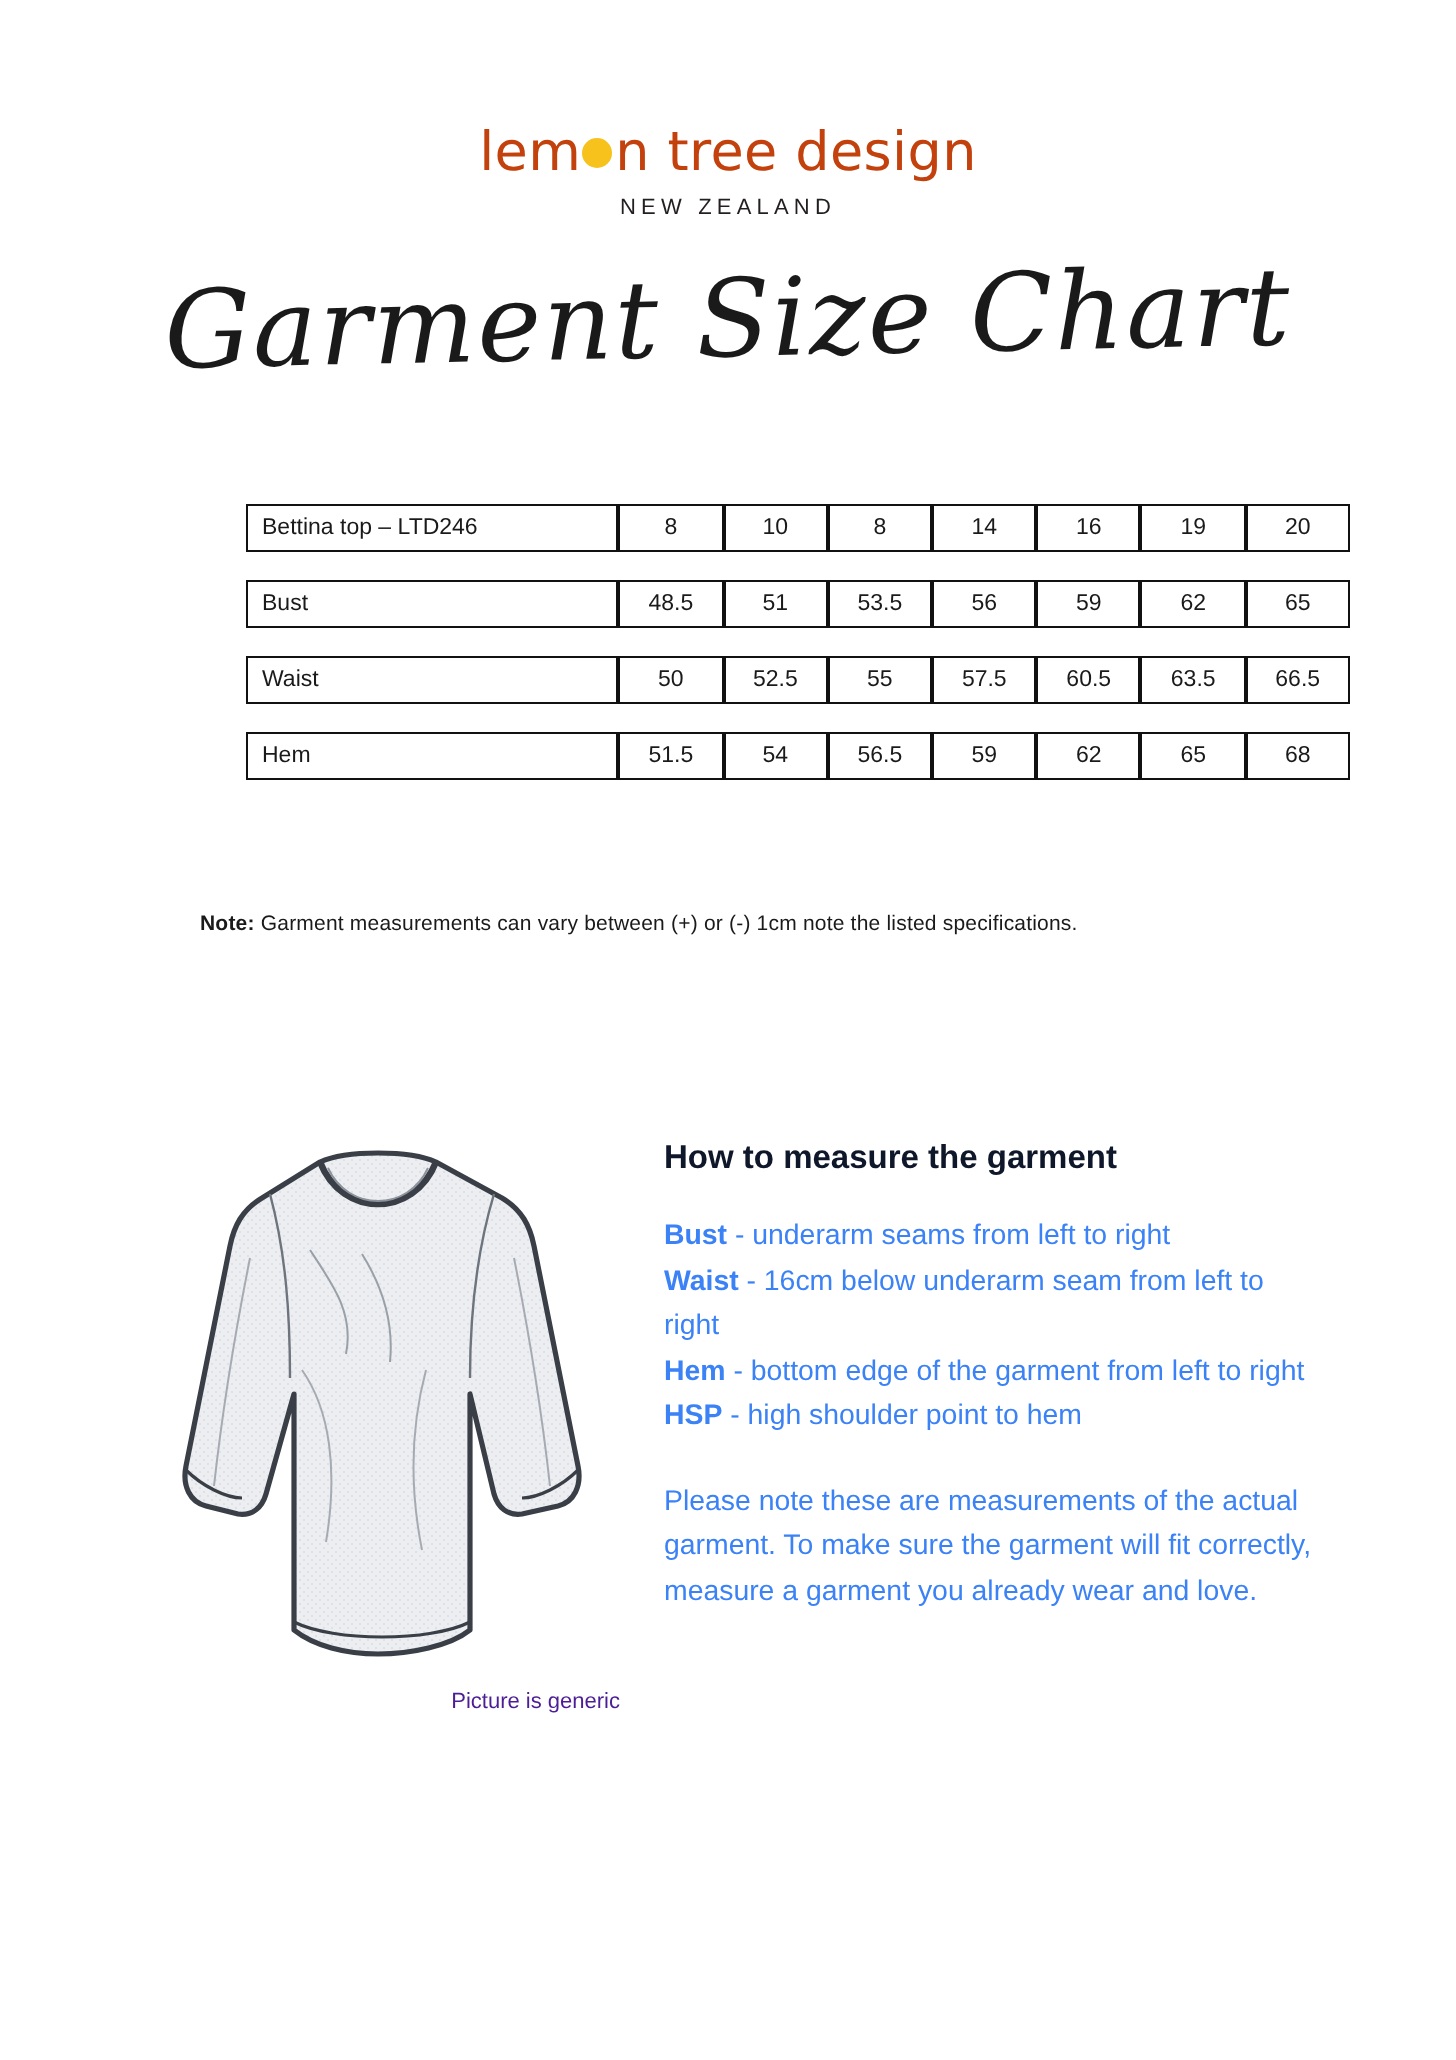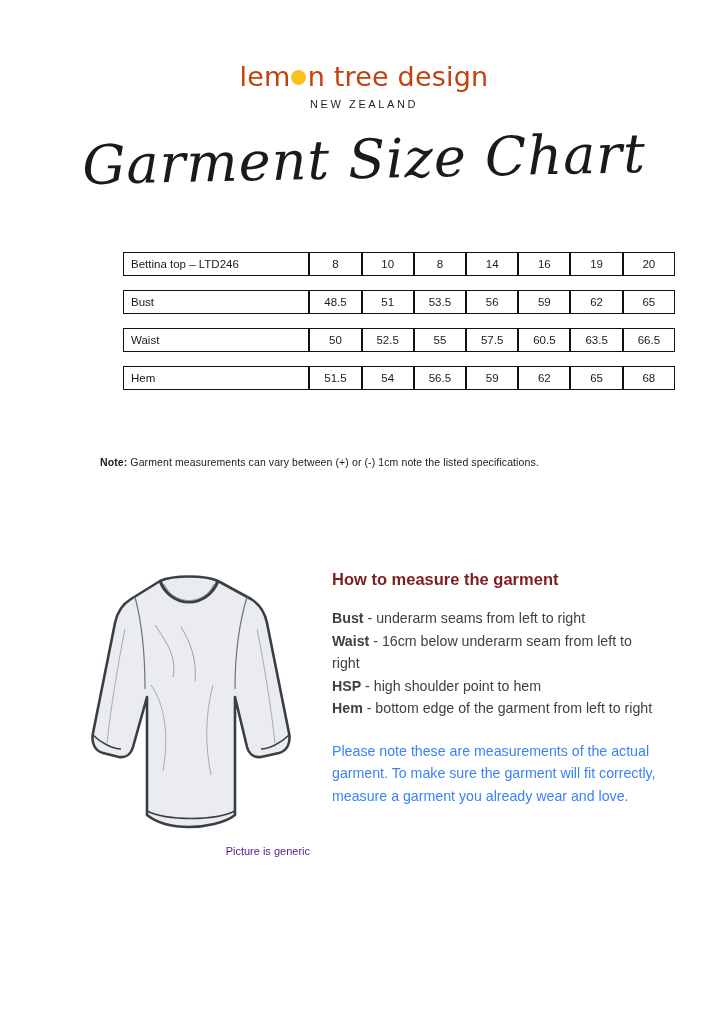--- a/index.html
+++ b/index.html
@@ -132,27 +132,27 @@
   
   .measure-block {
     position: absolute;
     top: 570px;
     left: 332px;
     width: 330px;
   }
   .measure-title {
     font-size: 16.5px;
     font-weight: 700;
-    color: #7f1d1d;
+    color: #0f172a;
     margin-bottom: 18px;
   }
   .measure-line {
     font-size: 14.2px;
     line-height: 22.5px;
-    color: #404040;
+    color: #3b82f6;
   }
   .measure-line b { font-weight: 700; }
   .measure-para {
     margin-top: 20px;
     font-size: 14.2px;
     line-height: 22.5px;
     color: #3b82f6;
   }
 </style>
 </head>
@@ -261,16 +261,16 @@
 
     <path d="M62 246 C 82 256, 130 256, 150 246" fill="none" stroke="#3a3f47" stroke-width="1.6"></path>
   </svg>
 </div>
 <div class="picture-caption">Picture is generic</div>
 
 <div class="measure-block">
   <div class="measure-title">How to measure the garment</div>
   <div class="measure-line"><b>Bust</b><span> - underarm seams from left to right</span></div>
   <div class="measure-line"><b>Waist</b><span> - 16cm below underarm seam from left to right</span></div>
+  <div class="measure-line"><b>Hem</b><span> - bottom edge of the garment from left to right</span></div>
   <div class="measure-line"><b>HSP</b><span> - high shoulder point to hem</span></div>
-  <div class="measure-line"><b>Hem</b><span> - bottom edge of the garment from left to right</span></div>
   <div class="measure-para">Please note these are measurements of the actual garment. To make sure the garment will fit correctly, measure a garment you already wear and love.</div>
 </div>
 
 </body></html>

